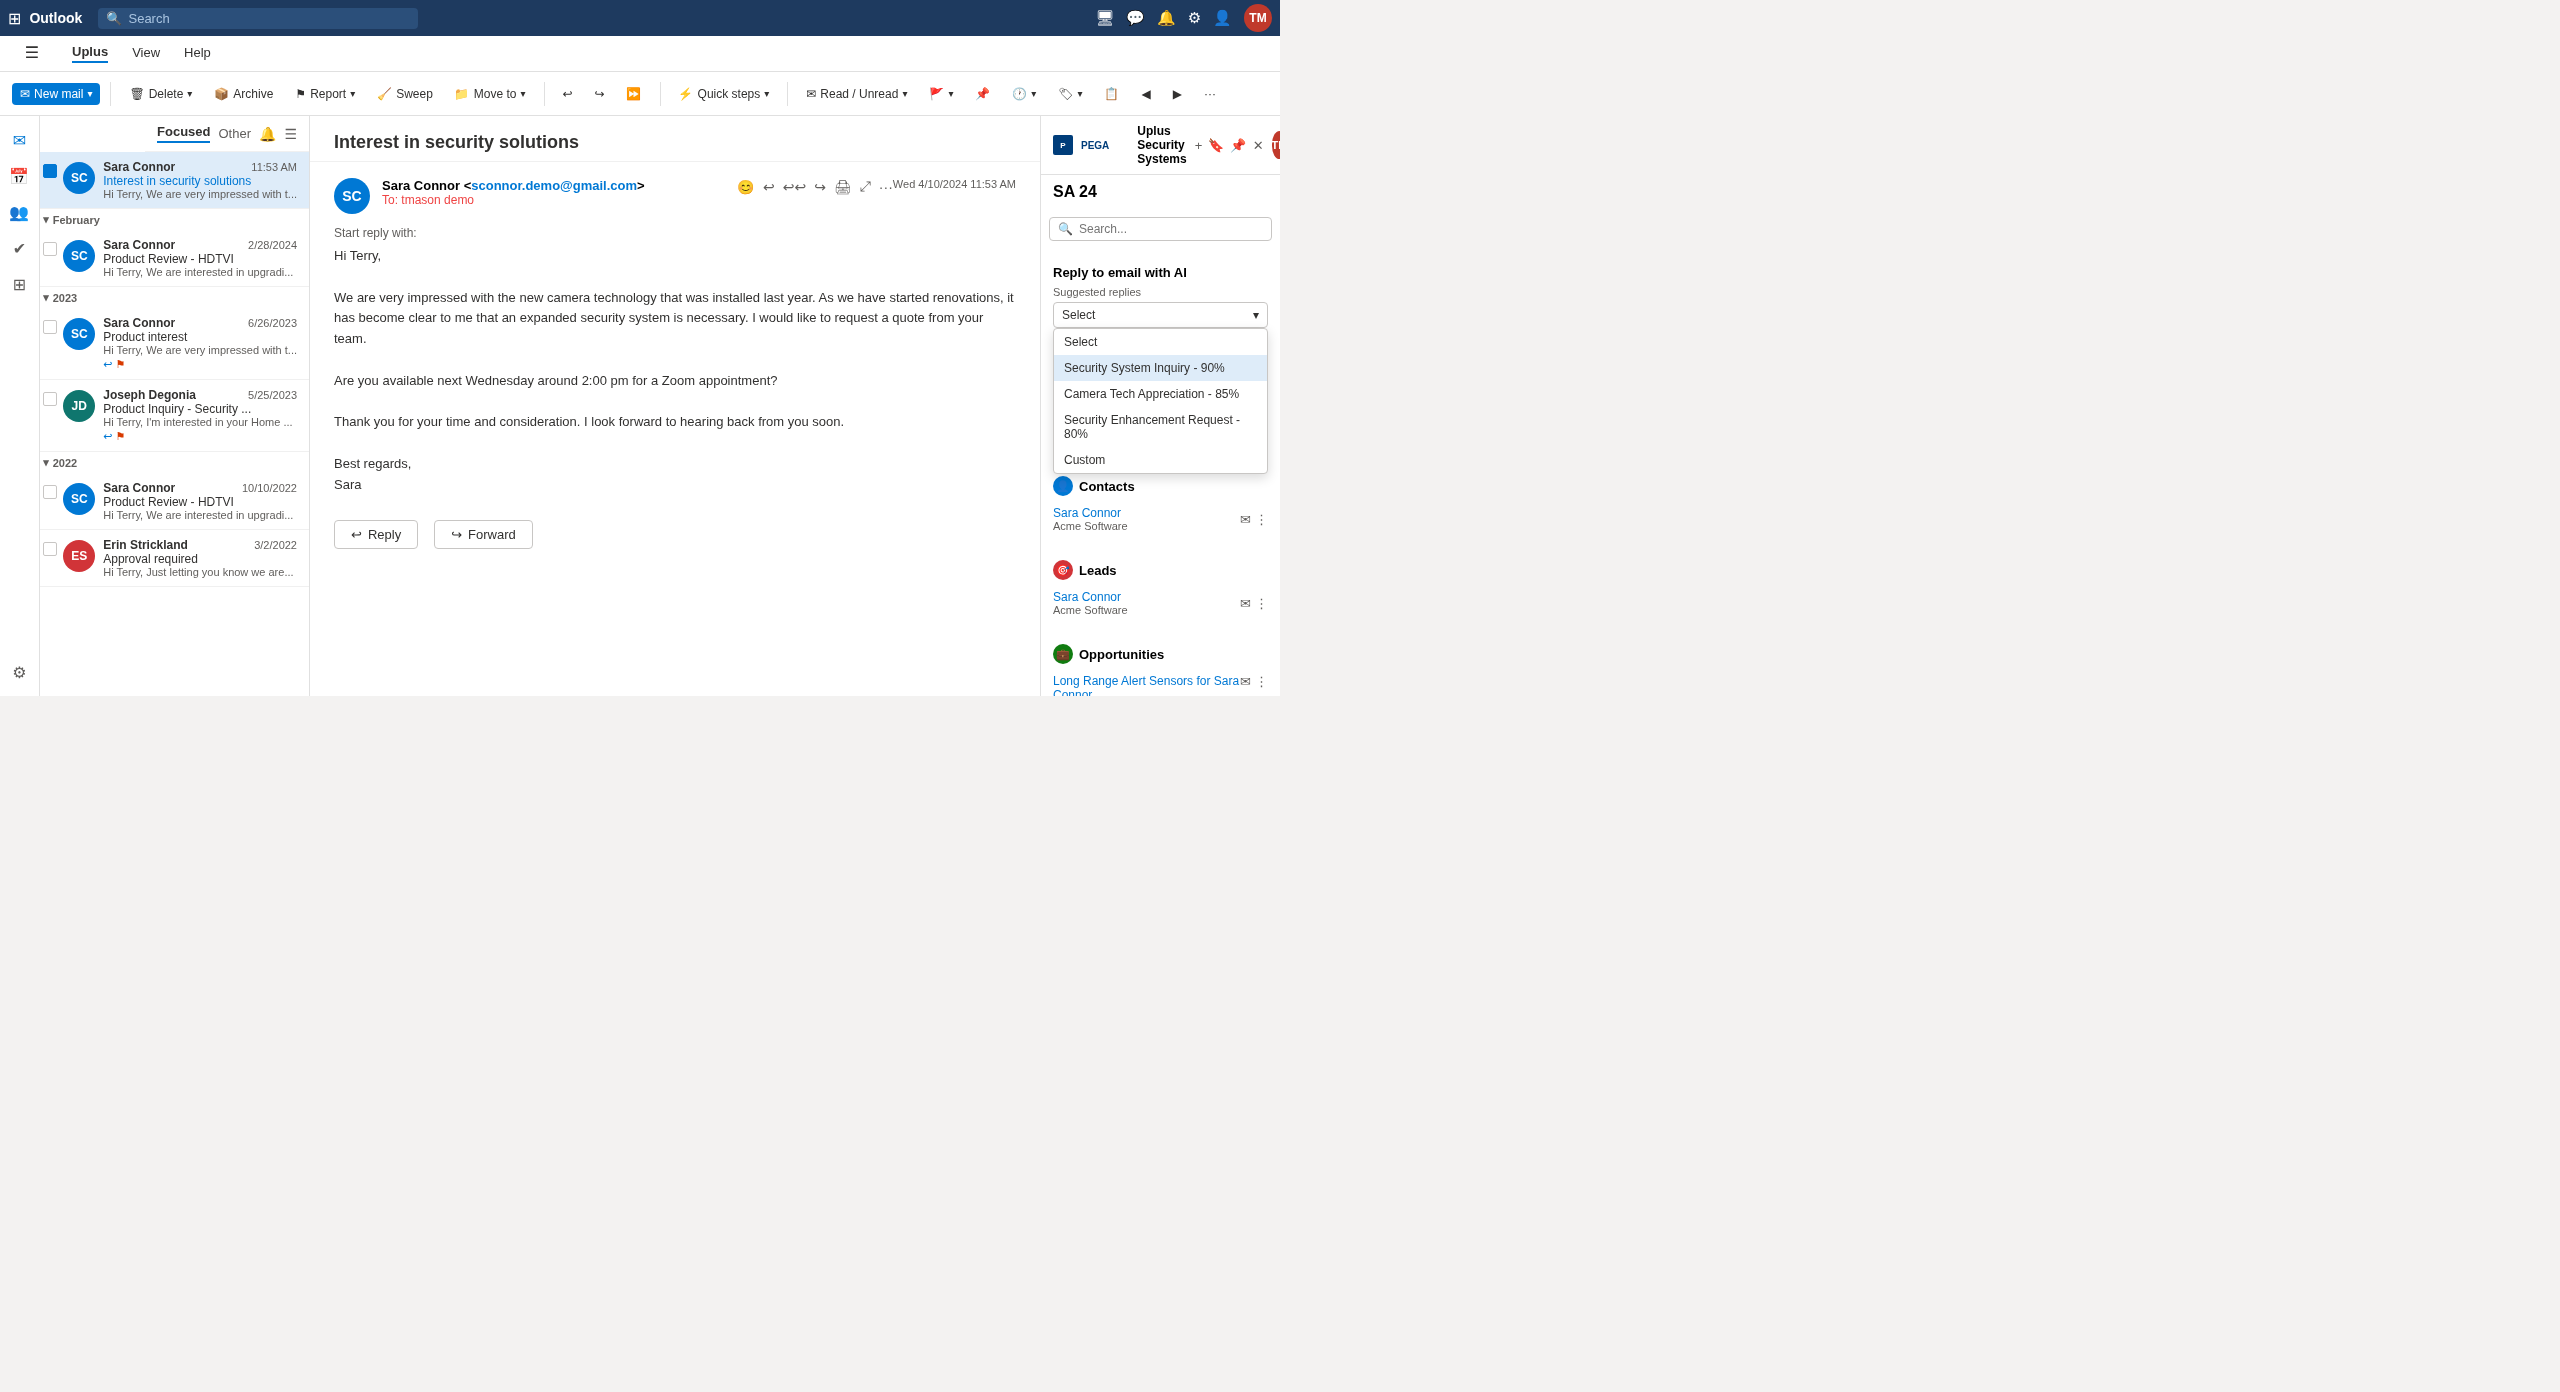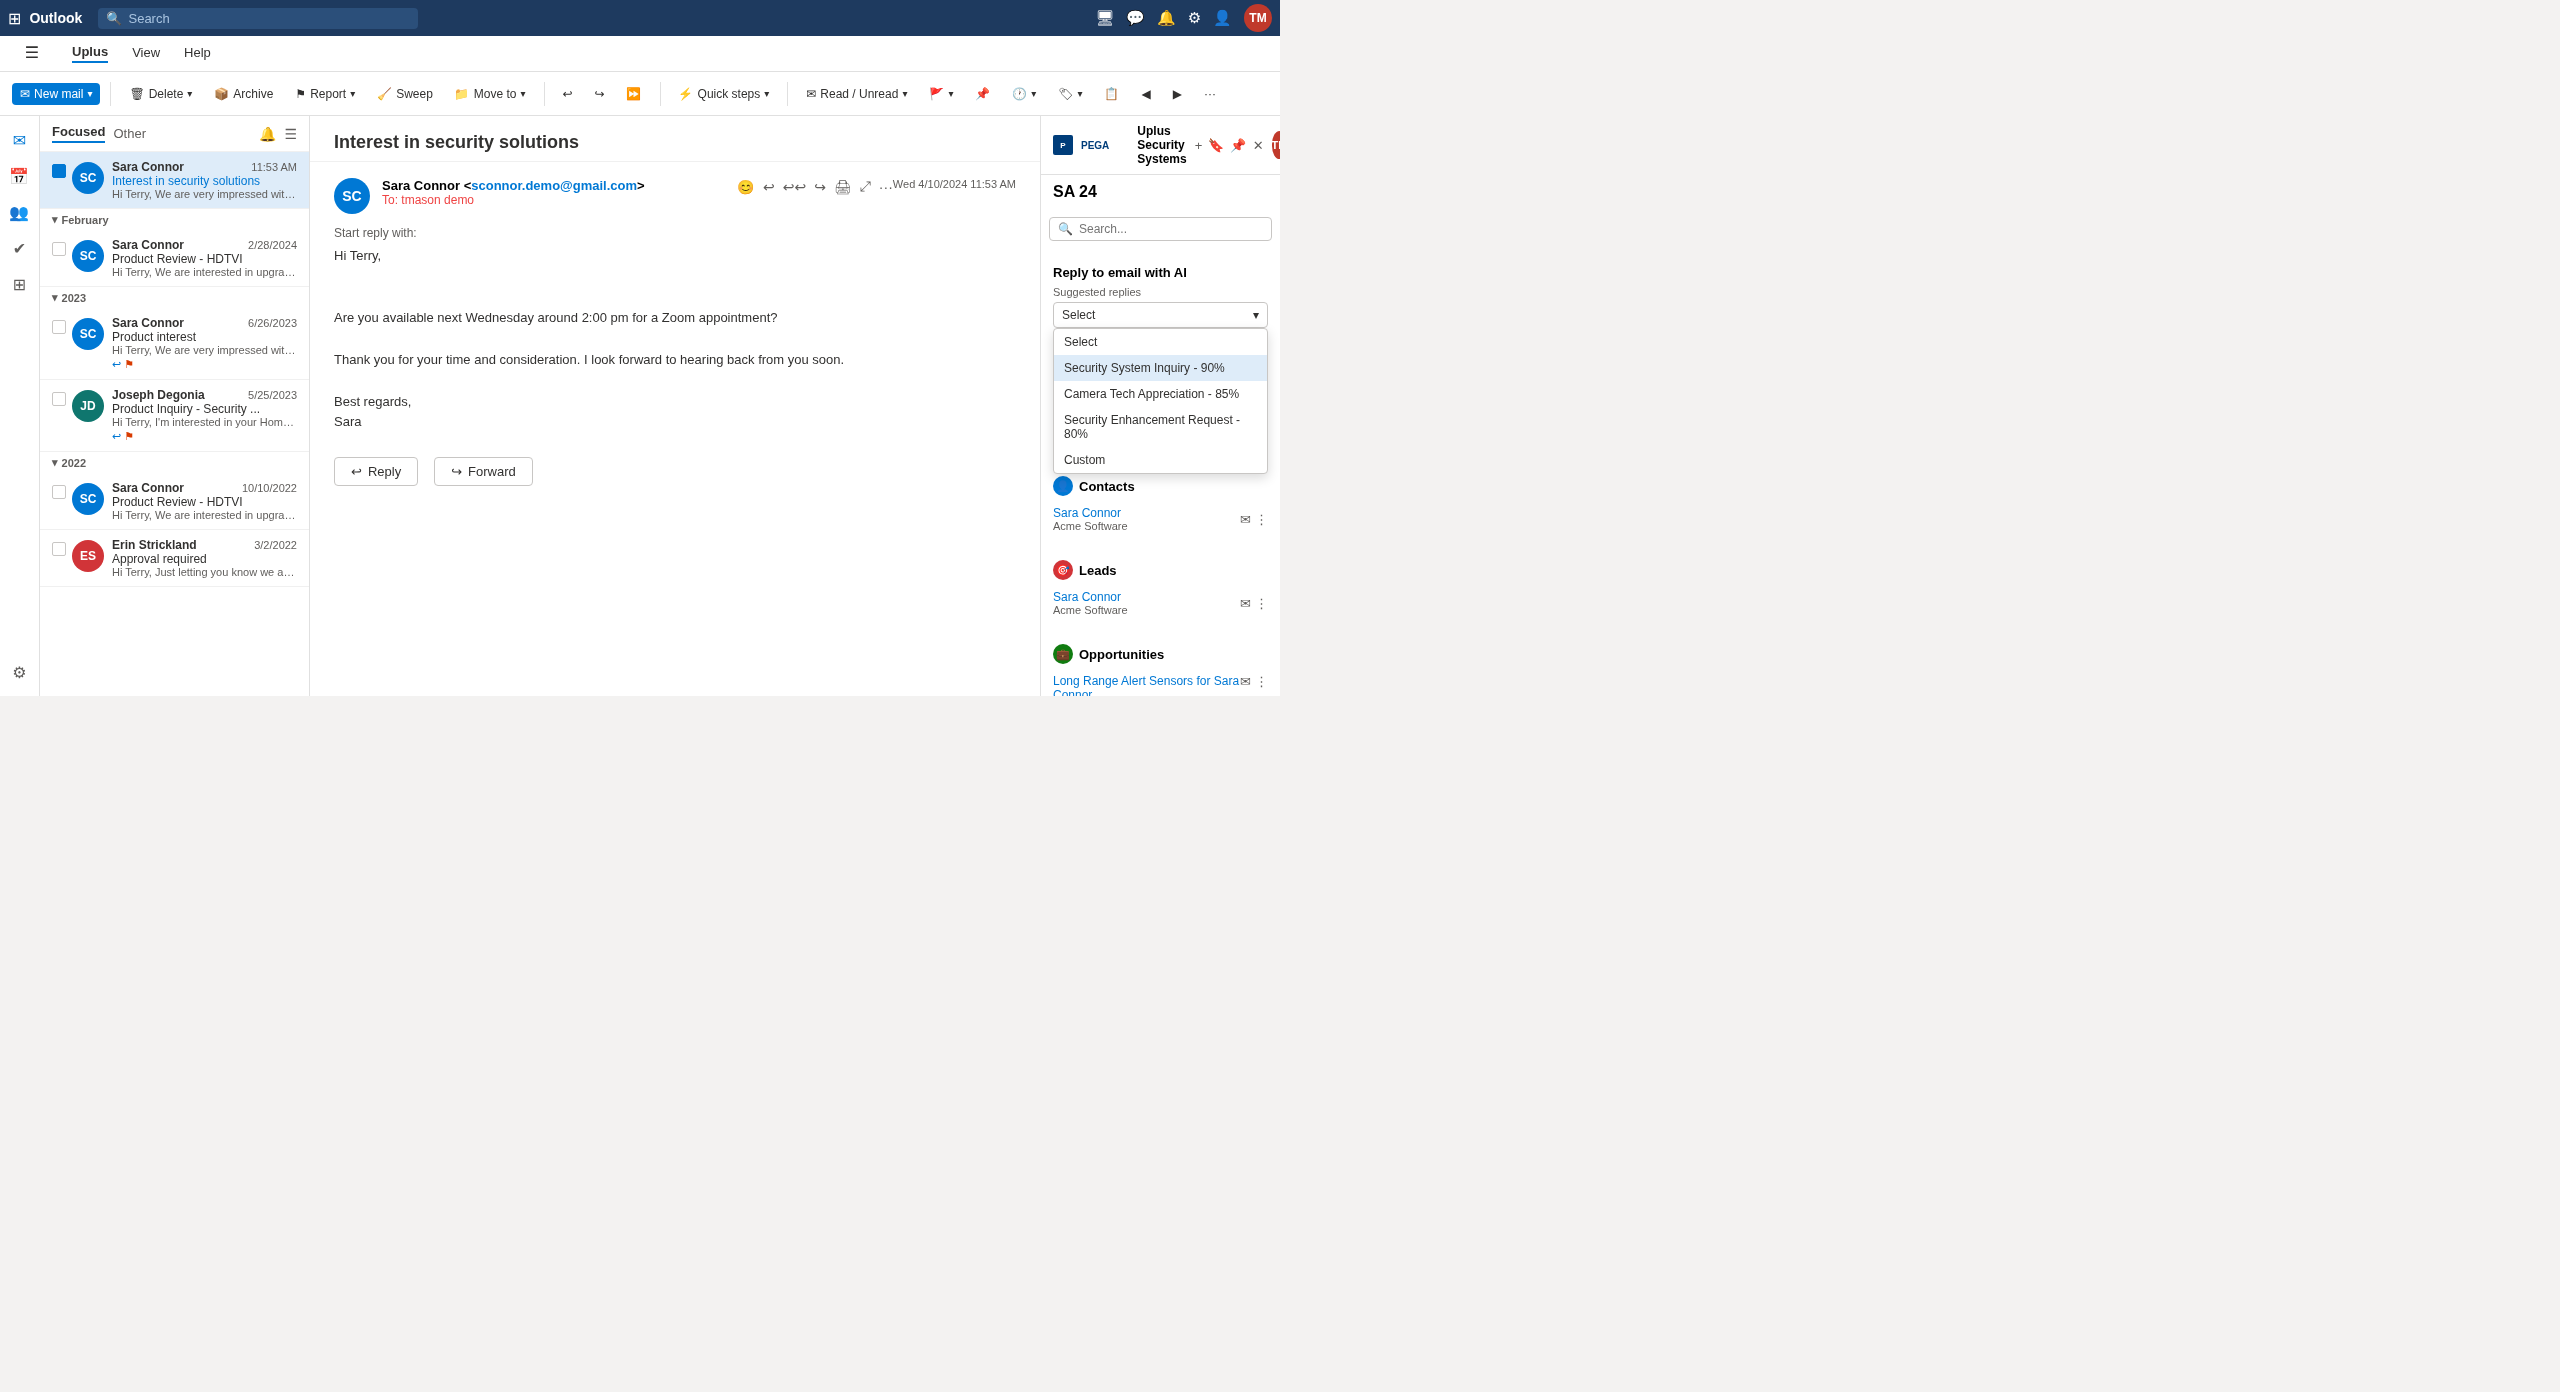--- a/index.html
+++ b/index.html
@@ -48,21 +48,21 @@
     
     #left-icons {
       width: 40px; background: #fff; display: flex; flex-direction: column; align-items: center;
       padding-top: 8px; gap: 4px; border-right: 1px solid #e0e0e0;
     }
     .left-icon { width: 32px; height: 32px; display: flex; align-items: center; justify-content: center; border-radius: 4px; cursor: pointer; font-size: 16px; color: #605e5c; }
     .left-icon.active { color: #0078d4; }
 
     
     #email-list {
-      width: 270px; background: #fff; border-right: 1px solid #e0e0e0; display: flex; flex-direction: column; overflow: hidden;
+      width: 270px; background: #fff; border-right: 1px solid #e0e0e0; display: flex; flex-direction: column; overflow: hidden; align-items: flex-end;
     }
     #email-list-header { display: flex; align-items: center; padding: 8px 12px; gap: 8px; border-bottom: 1px solid #f0f0f0; }
     .tab-focused { font-weight: 700; color: #323130; border-bottom: 2px solid #0078d4; padding-bottom: 2px; cursor: pointer; }
     .tab-other { color: #605e5c; cursor: pointer; }
     .list-icons { margin-left: auto; display: flex; gap: 8px; }
     .list-icon { color: #605e5c; cursor: pointer; font-size: 14px; }
     #email-list-items { overflow-y: auto; flex: 1; }
 
     
     .month-group { padding: 4px 12px; font-size: 11px; color: #605e5c; font-weight: 600; display: flex; align-items: center; gap: 4px; cursor: pointer; }
@@ -416,20 +416,21 @@
           <span class="message-icon">🖨</span>
           <span class="message-icon">⤢</span>
           <span class="message-icon">···</span>
         </div>
         <div class="message-datetime">Wed 4/10/2024 11:53 AM</div>
       </div>
       <div style="font-size:12px;color:#605e5c;margin-bottom:6px;">Start reply with:</div>
       <div class="message-body">
         <p>Hi Terry,</p>
         <br>
+        <p>We are very impressed with the new camera technology that was installed last year.  As we have started renovations, it has become clear to me that an expanded security system is necessary. I would like to request a quote from your team.</p>
         <br>
         <p>Are you available next Wednesday around 2:00 pm for a Zoom appointment?</p>
         <br>
         <p>Thank you for your time and consideration. I look forward to hearing back from you soon.</p>
         <br>
         <p>Best regards,</p>
         <p>Sara</p>
       </div>
       <div class="message-footer">
         <button class="footer-btn">

